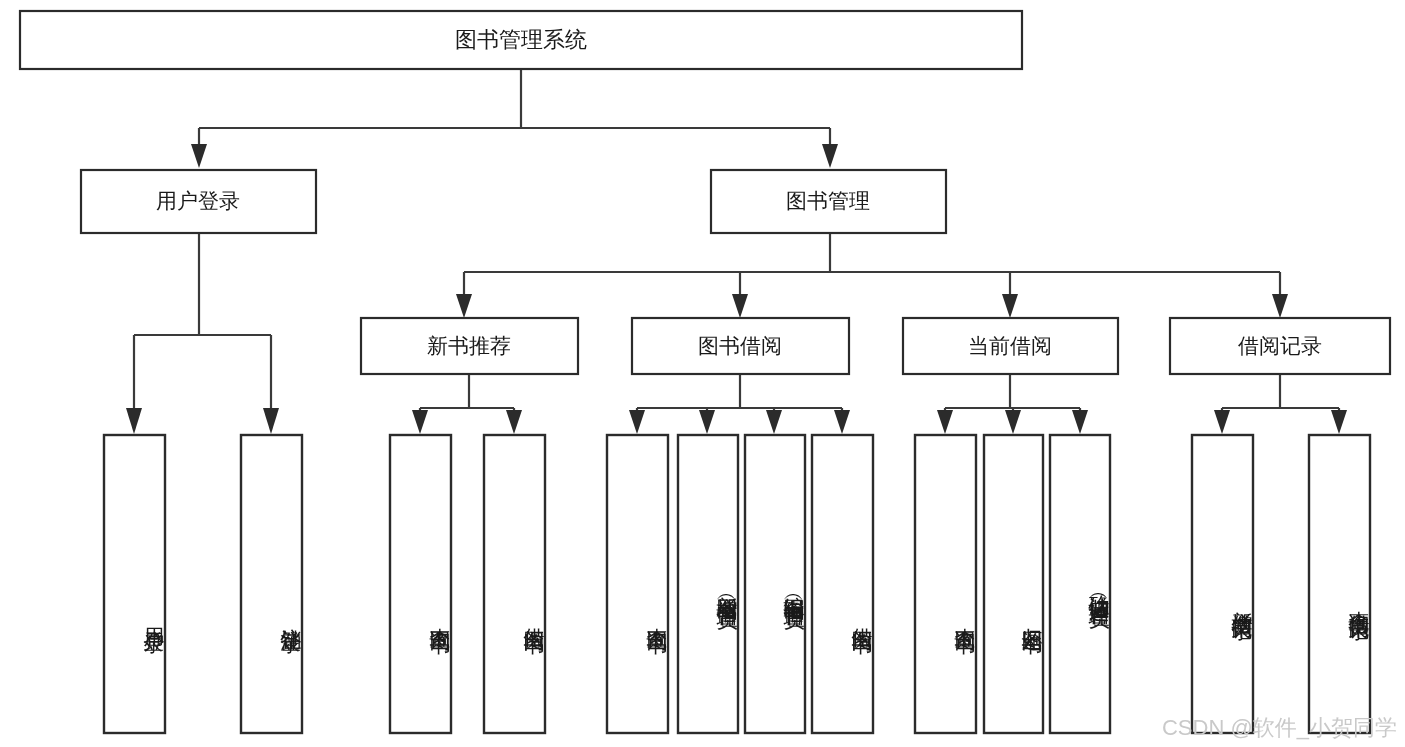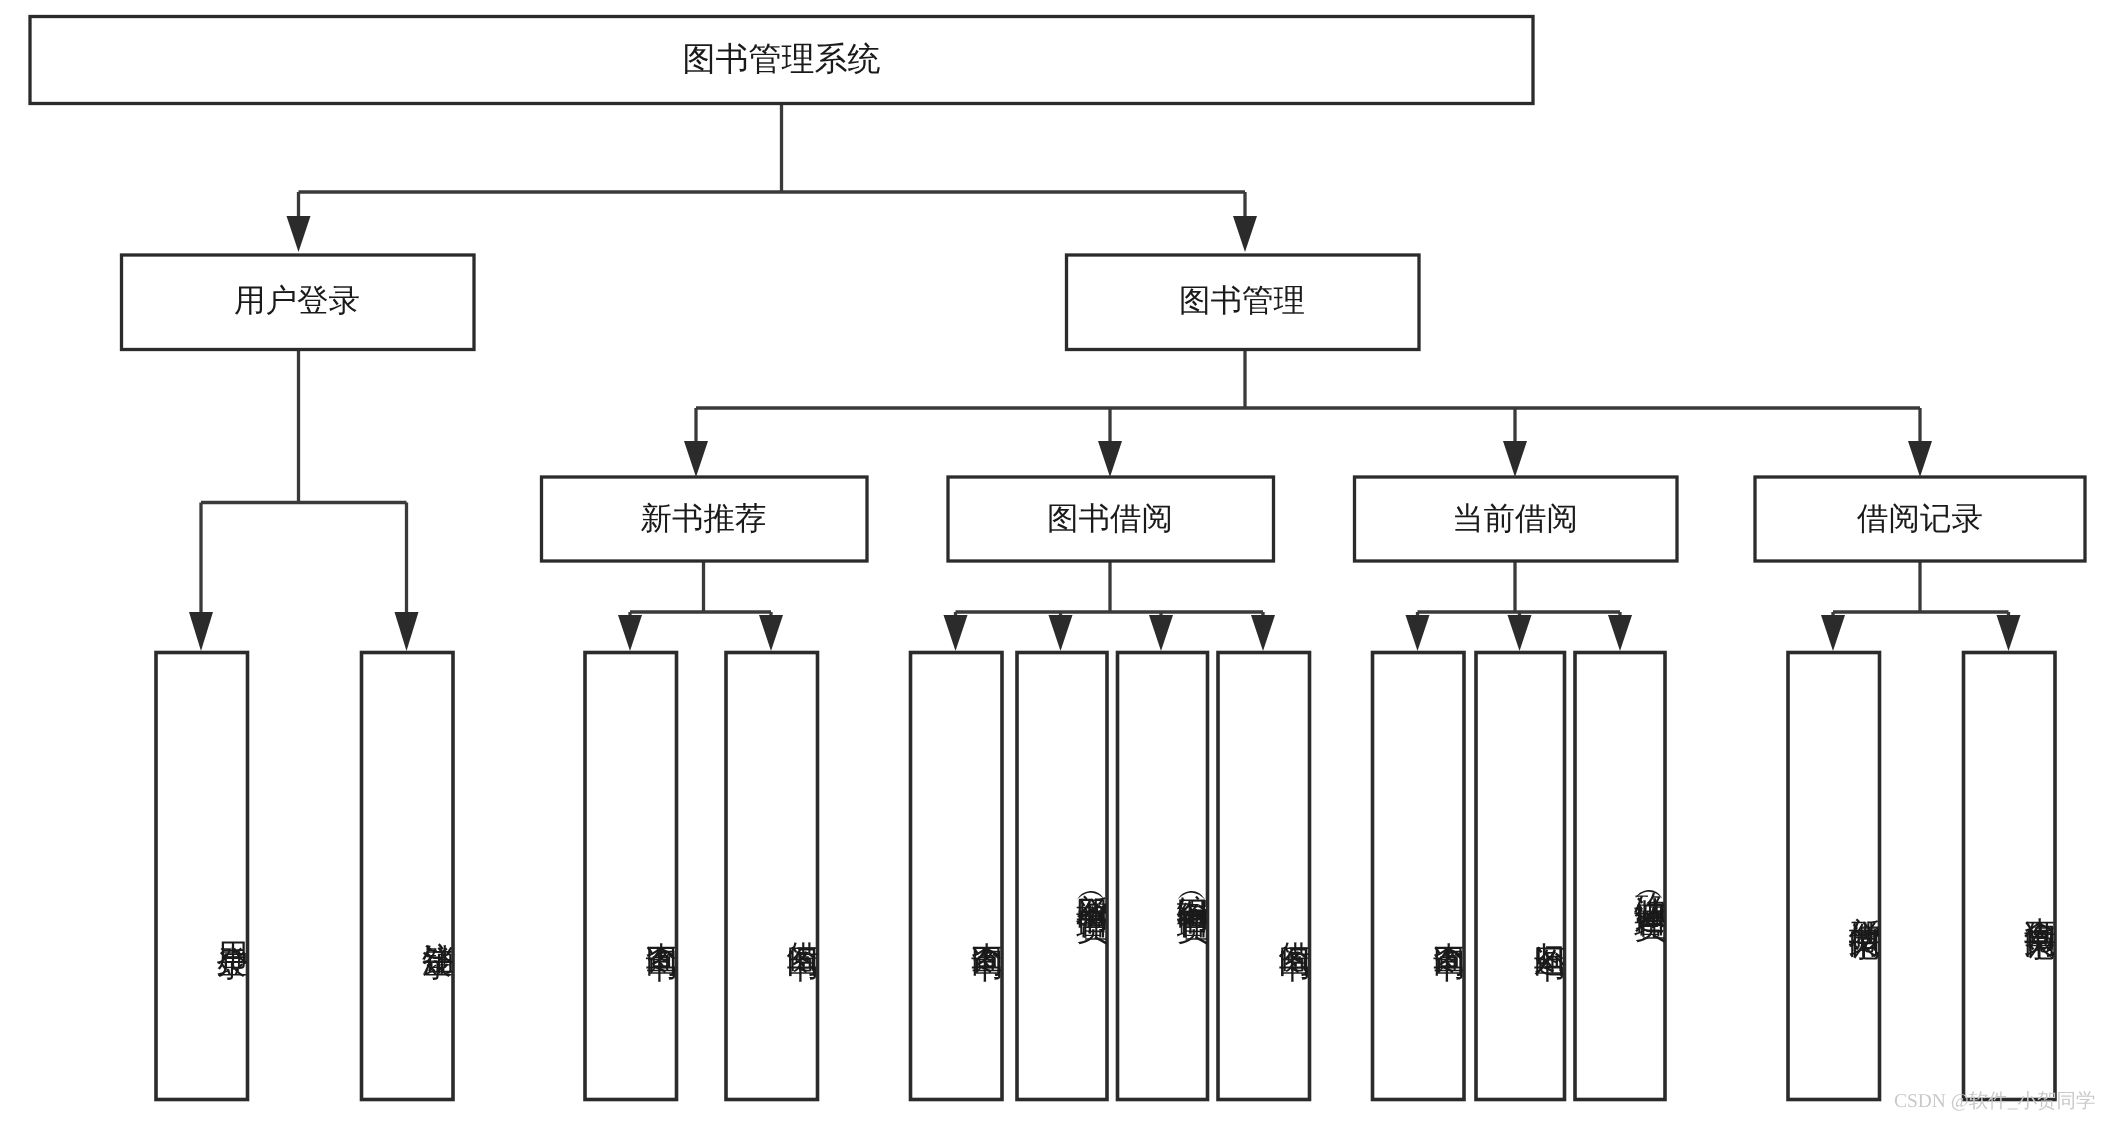--- a/index.html
+++ b/index.html
@@ -69,22 +69,22 @@
     white-space: nowrap;
     display: flex;
     align-items: flex-start;
     justify-content: center;
     pointer-events: none;
   }
   .watermark {
     position: absolute;
     right: 8px;
     bottom: 4px;
-    font-family: Liberation Serif, serif;
-    font-size: 13px;
+    font-family: Liberation Sans, sans-serif;
+    font-size: 22px;
     color: #c9c9c9;
     white-space: nowrap;
     user-select: none;
   }
 </style>
 </head>
 <body>
 
 <div id="diagram-root">
 

